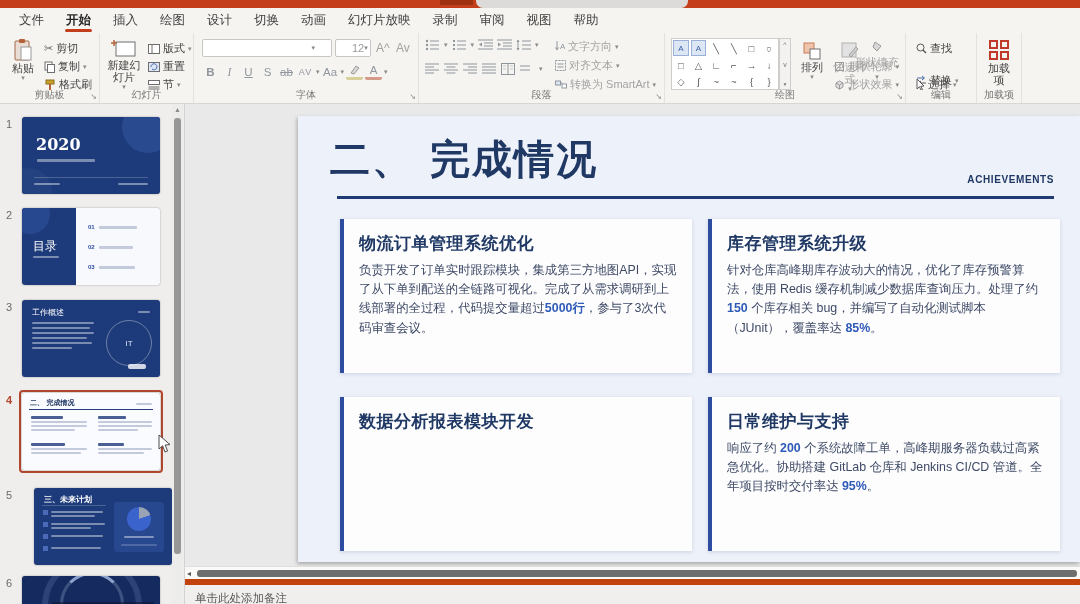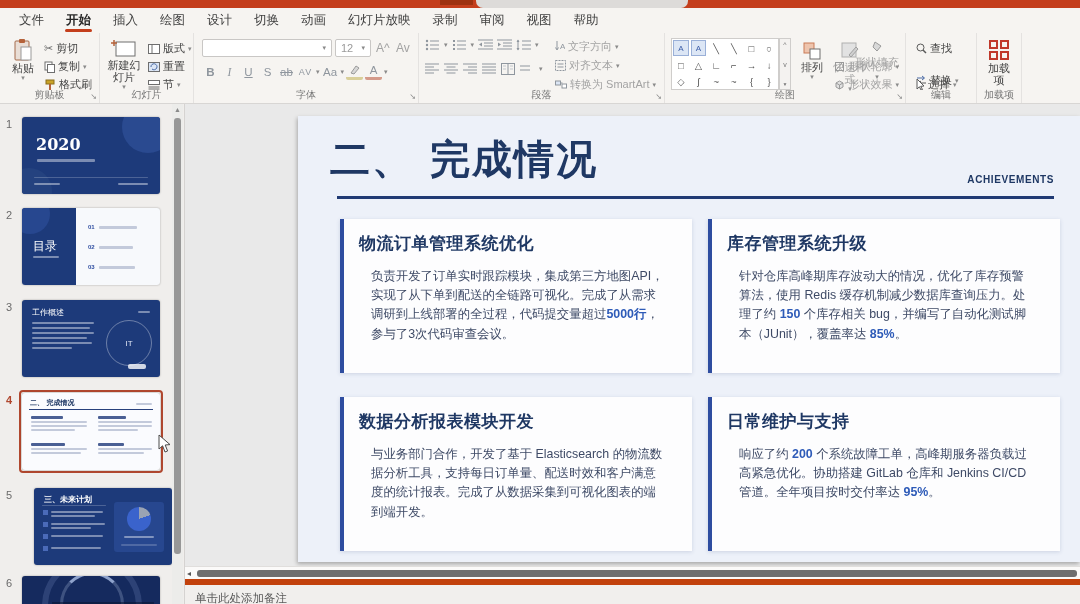--- a/index.html
+++ b/index.html
@@ -19,21 +19,21 @@
 
   
   .ribbon{position:absolute;left:0;top:33px;width:1080px;height:71px;background:#f6f4f1;border-bottom:1px solid #d8d6d4;display:flex;}
   .rgroup{position:relative;height:70px;border-right:1px solid #e4e2e0;flex:none;}
   .rgroup .gfoot{position:absolute;left:0;right:0;bottom:1px;text-align:center;font-size:10px;color:#767676;}
   .launcher{position:absolute;right:2px;bottom:2px;font-size:8px;color:#8a8a8a;line-height:8px;}
   .rbig{position:absolute;display:flex;flex-direction:column;align-items:center;font-size:11px;color:#444;line-height:12px;text-align:center;}
   .rbtn{position:absolute;display:flex;align-items:center;gap:3px;font-size:11px;color:#444;white-space:nowrap;}
   .dis{color:#a3a3a3 !important;}
   .caret{font-size:7px;color:#8a8a8a;line-height:8px;}
-  .combo{position:absolute;height:18px;background:#fff;border:1px solid #c9c7c5;border-radius:2px;display:flex;align-items:center;justify-content:space-between;padding:0 5px;font-size:11px;color:#9a9a9a;}
+  .combo{position:absolute;height:18px;background:#fff;border:1px solid #c9c7c5;border-radius:2px;display:flex;align-items:center;justify-content:space-between;padding:0 16px;font-size:11px;color:#9a9a9a;}
   .glyphbtn{display:inline-flex;align-items:center;justify-content:center;width:17px;height:17px;font-size:11.5px;color:#8f969e;border-radius:2px;}
   svg.ic{flex:none;}
 
   
   .shapes-box{position:absolute;left:6px;top:5px;width:108px;height:52px;background:#fff;border:1px solid #cfcdcb;display:grid;grid-template-columns:repeat(6,1fr);}
   .shape-cell{display:flex;align-items:center;justify-content:center;font-size:9.5px;color:#555;}
   .shape-cell.tb{margin:1px;border:1px solid #9ab0d8;background:#dce6f5;color:#3b5da8;font-size:8px;}
   .shapes-scroll{position:absolute;left:114px;top:5px;width:12px;height:52px;border:1px solid #cfcdcb;background:#f4f2f0;display:flex;flex-direction:column;align-items:center;justify-content:space-between;font-size:7px;color:#777;padding:2px 0;}
 
   .addin-grid{display:grid;grid-template-columns:9px 9px;grid-template-rows:9px 9px;gap:2px;}
@@ -53,21 +53,21 @@
   .side-divider{position:absolute;left:184px;top:104px;width:1px;height:500px;background:#d5d3d1;}
 
   
   .canvas{position:absolute;left:185px;top:104px;width:895px;height:462px;background:#e9e9e9;overflow:hidden;}
   .slide{position:absolute;left:113px;top:12px;width:782px;height:446px;background:#edf1f9;box-shadow:-1px 2px 4px rgba(0,0,0,.28);}
   .slide-title{position:absolute;left:32px;top:16px;font-family:"DejaVu Serif","Liberation Serif",serif;font-size:40px;font-weight:bold;color:#1f3864;letter-spacing:2px;}
   .eyebrow{position:absolute;right:26px;top:58px;font-size:10px;font-weight:bold;color:#1f3864;letter-spacing:.6px;}
   .title-rule{position:absolute;left:39px;top:80px;width:717px;height:3px;background:#203a74;}
   .sbox{position:absolute;width:352px;height:154px;background:#fdfdfe;border-left:4px solid #2e4da0;box-shadow:0 1px 4px rgba(70,90,140,.20);padding:13px 14px 10px 15px;}
   .sbox h3{margin:0 0 6px 0;font-family:"DejaVu Serif","Liberation Serif",serif;font-size:17px;color:#1f3864;letter-spacing:.5px;}
-  .sbox p{margin:12px;font-size:12.4px;line-height:1.55;color:#3e4a66;}
+  .sbox p{margin:0;font-size:12.4px;line-height:1.55;color:#3e4a66;}
   .sbox .hl{color:#2e5bb8;font-weight:bold;}
 
   
   .hscroll{position:absolute;left:185px;top:566px;width:895px;height:13px;background:#fbfaf9;border-top:1px solid #e0dedc;}
   .hscroll .harrow{position:absolute;left:2px;top:2px;font-size:8px;color:#555;}
   .hscroll .hthumb{position:absolute;left:12px;top:3px;width:1060px;max-width:880px;height:7px;background:#6e6e6e;border-radius:3px;}
   .notes{position:absolute;left:185px;top:579px;width:895px;height:39px;background:#f1efed;border-top:6px solid #c2410c;font-size:11.5px;color:#5a5a5a;padding:6px 0 0 10px;}
 
   
   .cursor{position:absolute;left:158px;top:434px;z-index:50;}
@@ -570,21 +570,20 @@
       <div class="sbox" style="left:42px;top:103px;">
         <h3>物流订单管理系统优化</h3>
         <p><span>负责开发了订单实时跟踪模块，集成第三方地图API，实现了从下单到配送的全链路可视化。完成了从需求调研到上线部署的全过程，代码提交量超过</span><span class="hl">5000行</span><span>，参与了3次代码审查会议。</span></p>
       </div>
       <div class="sbox" style="left:410px;top:103px;">
         <h3>库存管理系统升级</h3>
         <p><span>针对仓库高峰期库存波动大的情况，优化了库存预警算法，使用 Redis 缓存机制减少数据库查询压力。处理了约 </span><span class="hl">150</span><span> 个库存相关 bug，并编写了自动化测试脚本（JUnit），覆盖率达 </span><span class="hl">85%</span><span>。</span></p>
       </div>
       <div class="sbox" style="left:42px;top:281px;">
         <h3>数据分析报表模块开发</h3>
-        <p><span>与业务部门合作，开发了基于 Elasticsearch 的物流数据分析工具，支持每日订单量、配送时效和客户满意度的统计报表。完成了从数据采集到可视化图表的端到端开发。</span></p>
       </div>
       <div class="sbox" style="left:410px;top:281px;">
         <h3>日常维护与支持</h3>
         <p><span>响应了约 </span><span class="hl">200</span><span> 个系统故障工单，高峰期服务器负载过高紧急优化。协助搭建 GitLab 仓库和 Jenkins CI/CD 管道。全年项目按时交付率达 </span><span class="hl">95%</span><span>。</span></p>
       </div>
     </div>
   </div>
 
   <div class="hscroll">
     <span class="harrow">◂</span>

